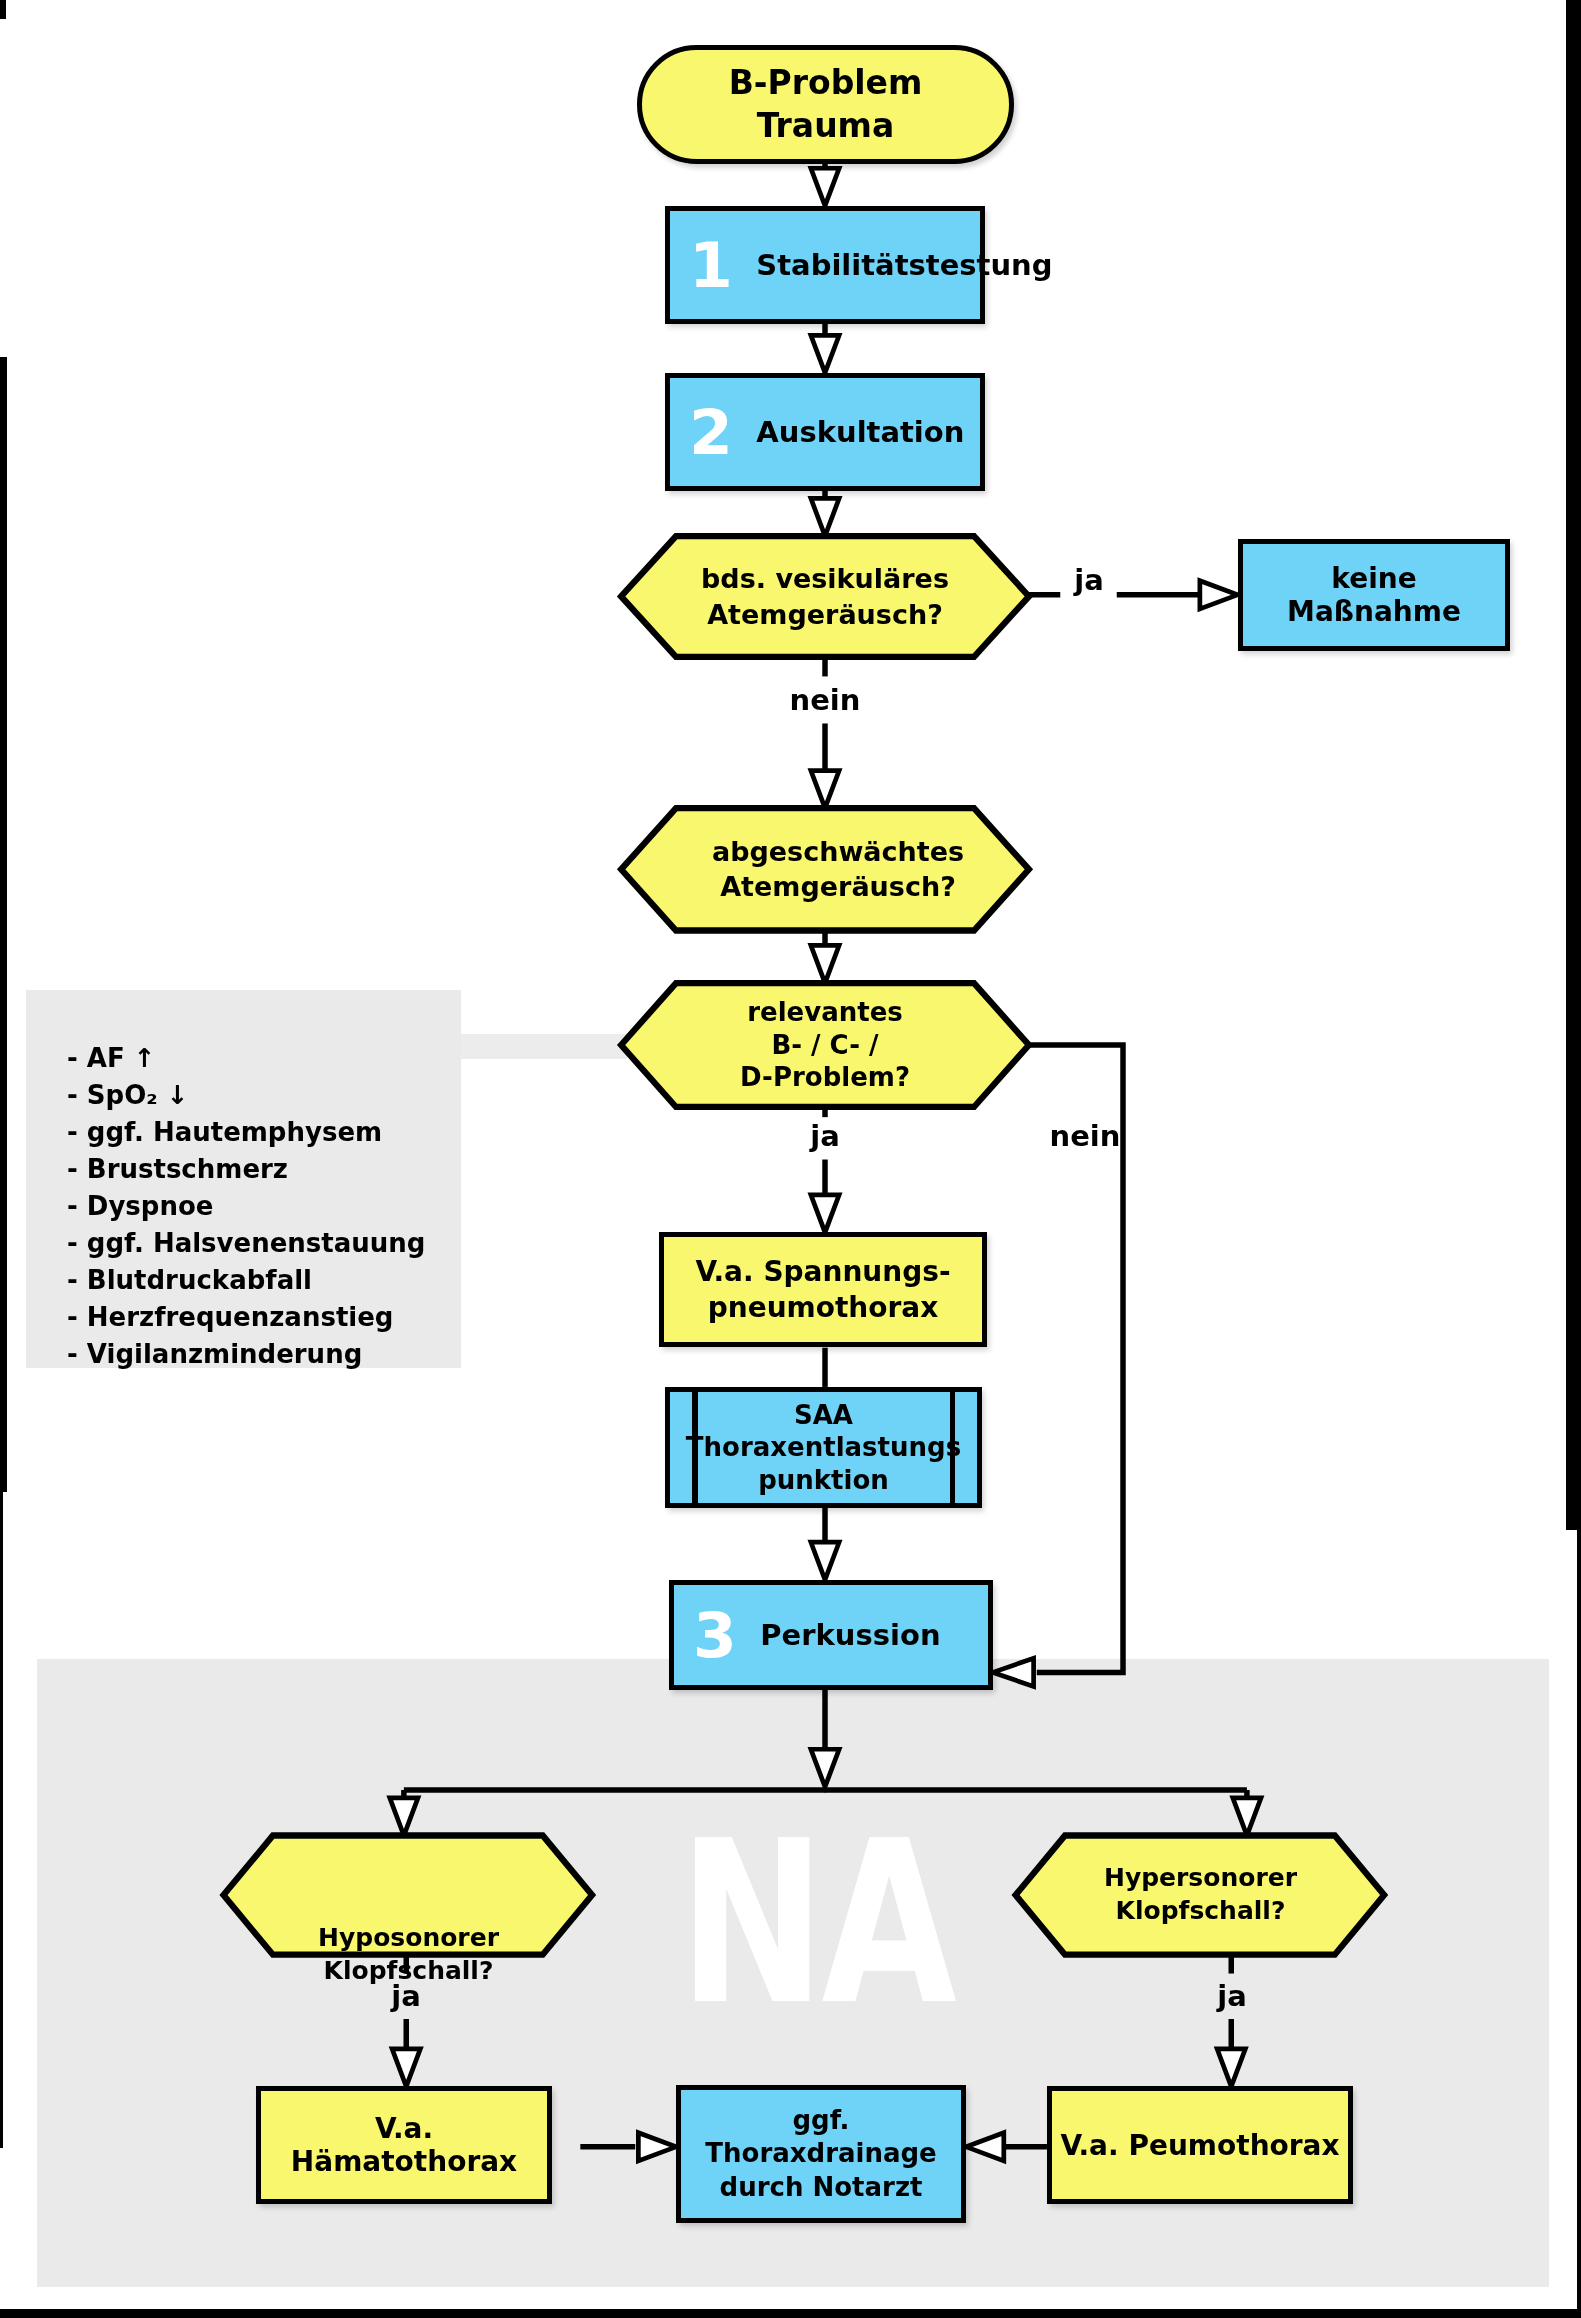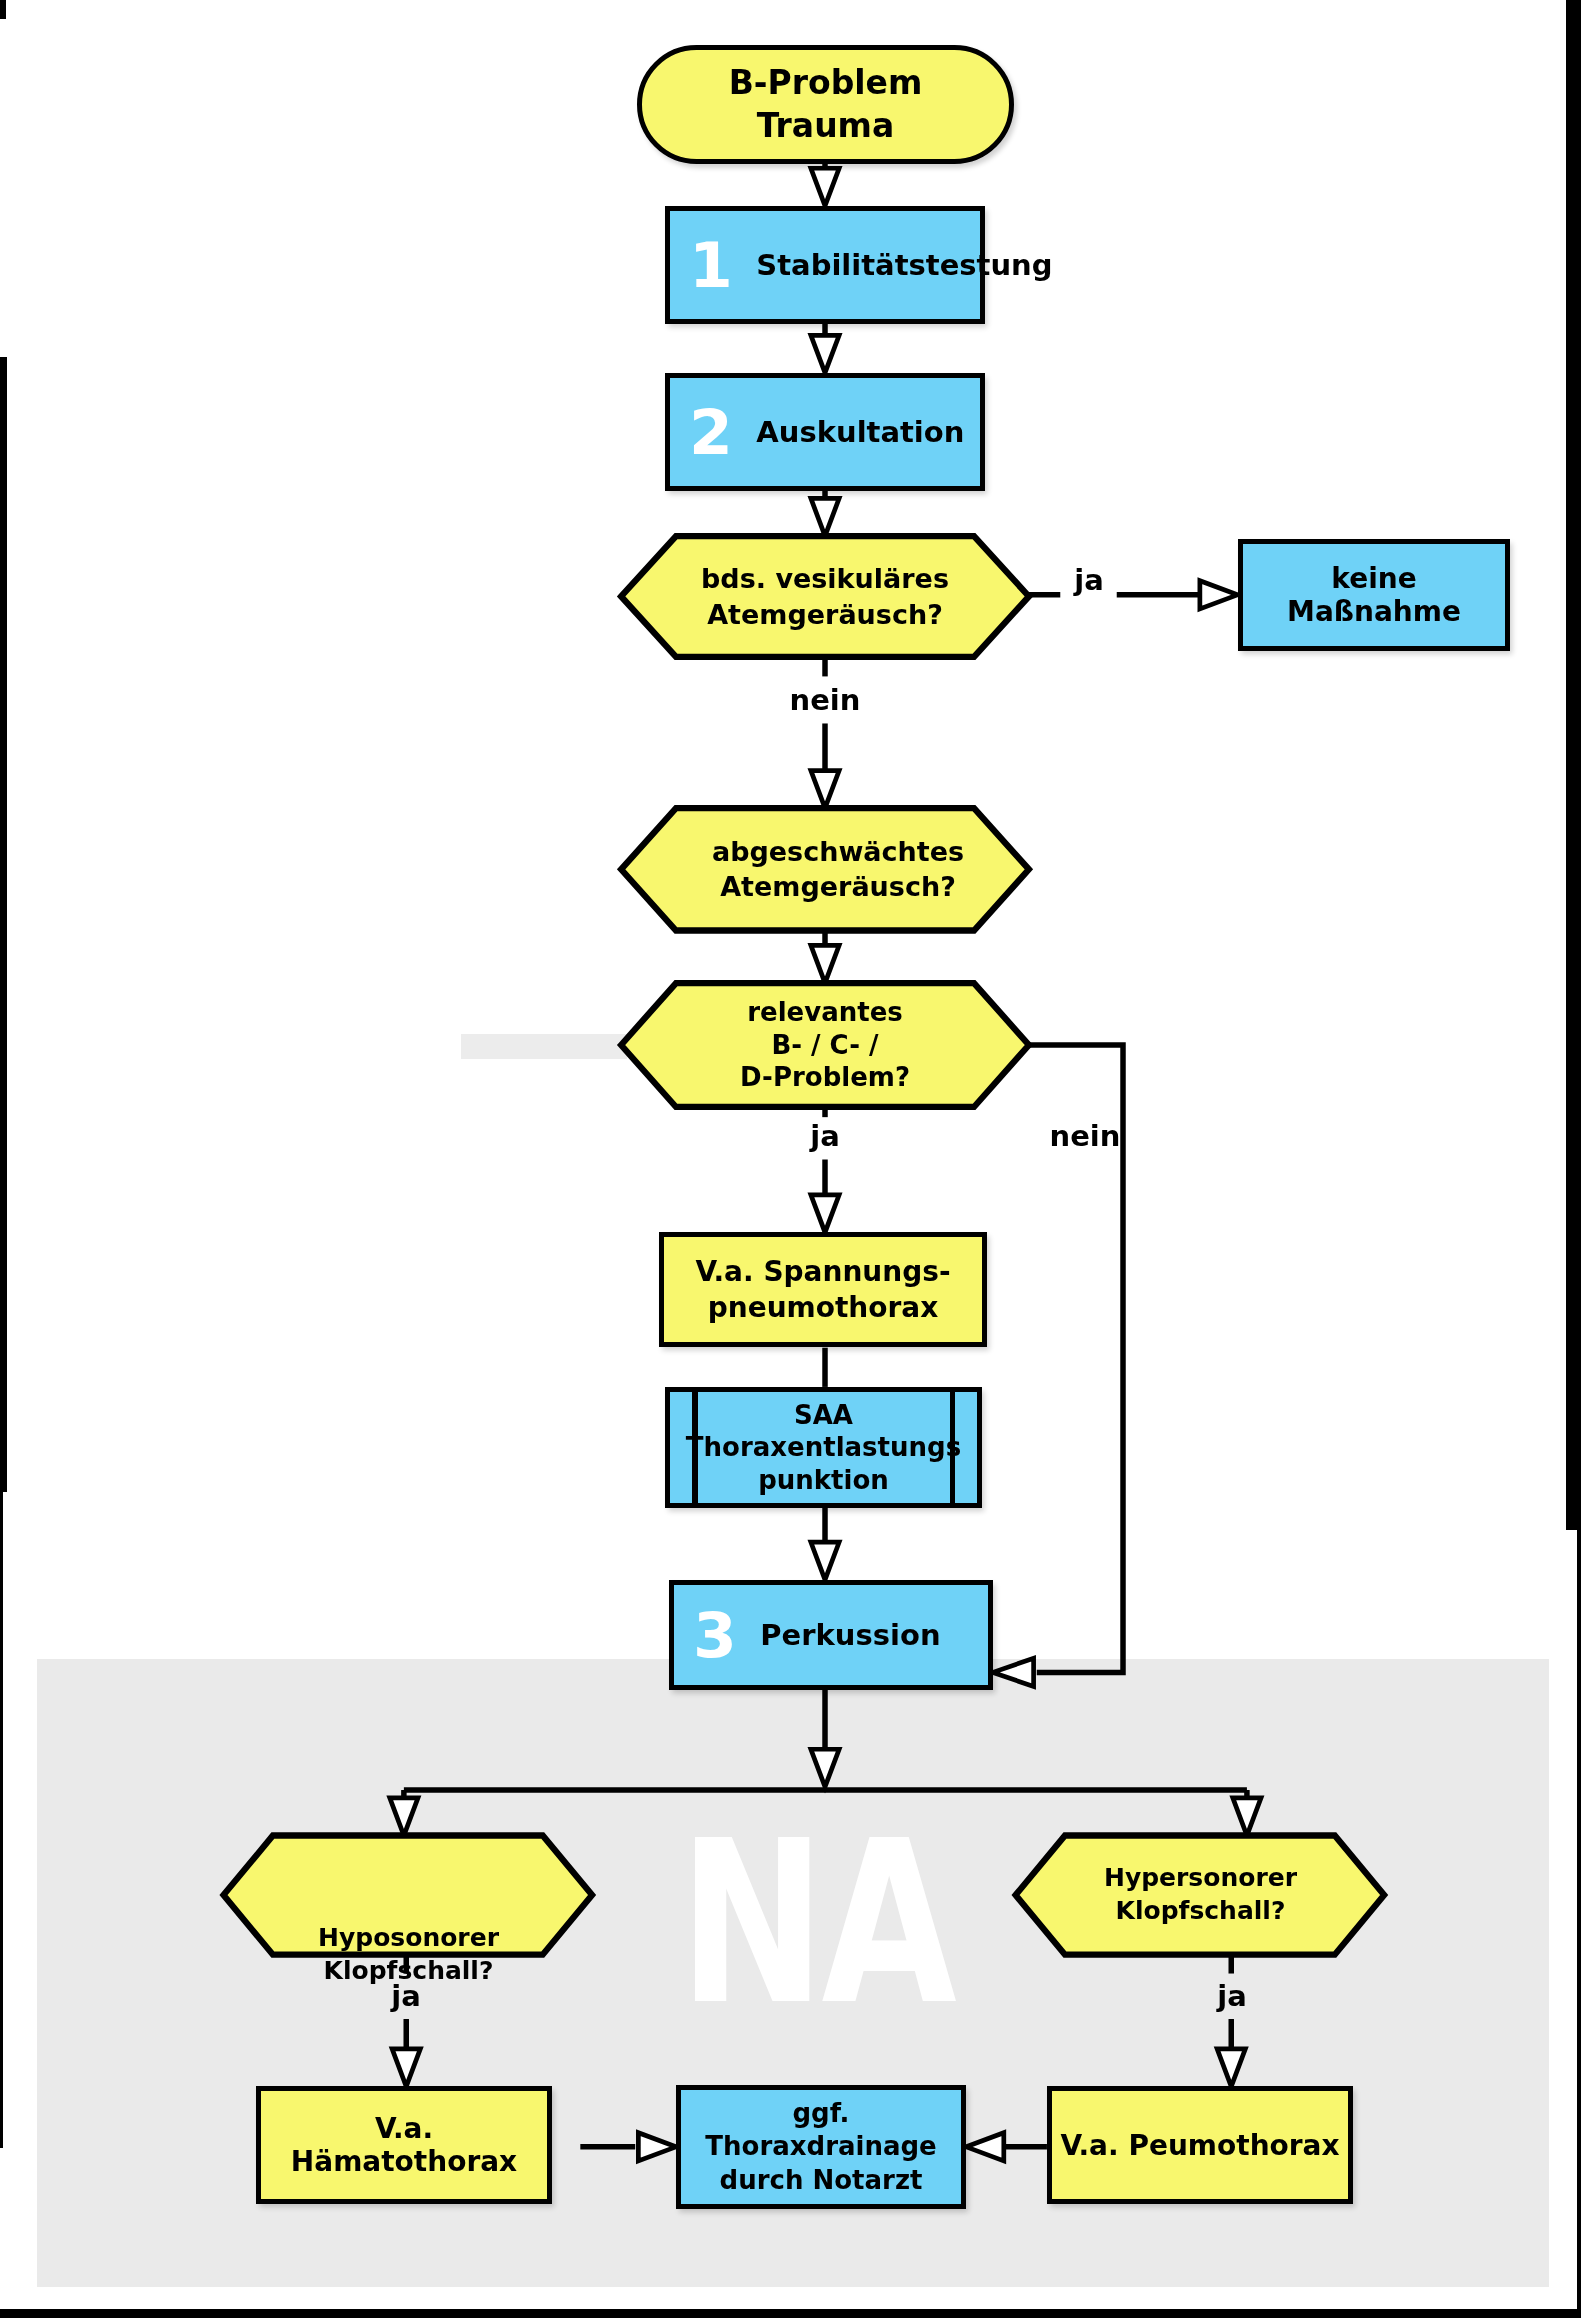--- a/index.html
+++ b/index.html
@@ -44,20 +44,31 @@
 </style>
 </head>
 <body>
 
 <div id="canvas">
 
   <div class="panel" style="left:37px;top:1659px;width:1512px;height:628px;"></div>
   <div class="watermark">NA</div>
   <div class="band" style="left:461px;top:1034px;width:166px;height:25px;"></div>
 
+  <div class="signs">
+    <div>- AF ↑</div>
+    <div>- SpO₂ ↓</div>
+    <div>- ggf. Hautemphysem</div>
+    <div>- Brustschmerz</div>
+    <div>- Dyspnoe</div>
+    <div>- ggf. Halsvenenstauung</div>
+    <div>- Blutdruckabfall</div>
+    <div>- Herzfrequenzanstieg</div>
+    <div>- Vigilanzminderung</div>
+  </div>
 
   <svg class="wires" width="1581" height="2319" viewBox="0 0 2016 2956">
 
     <g>
       <line x1="1052" y1="174" x2="1052" y2="218"></line>
       <polygon class="head" points="1034,214 1070,214 1052,262"></polygon>
     </g>
 
     <g>
       <line x1="1052" y1="412" x2="1052" y2="431"></line>
@@ -185,21 +196,21 @@
 
   <div class="node blue step" style="left:669px;top:1580px;width:324px;height:110px;">
     <span class="num">3</span>
     <span class="lbl">Perkussion</span>
   </div>
 
   <div class="node yellow" style="left:256px;top:2086px;width:296px;height:118px;">
     <span style="font-size:28px;">V.a. Hämatothorax</span>
   </div>
 
-  <div class="node blue" style="left:676px;top:2085px;width:290px;height:124px;">
+  <div class="node blue" style="left:676px;top:2085px;width:290px;height:138px;">
     <div class="lines" style="font-size:26px;">
       <div>ggf. Thoraxdrainage</div>
       <div>durch Notarzt</div>
     </div>
   </div>
 
   <div class="node yellow" style="left:1047px;top:2086px;width:306px;height:118px;">
     <span style="font-size:28px;">V.a. Peumothorax</span>
   </div>
 

